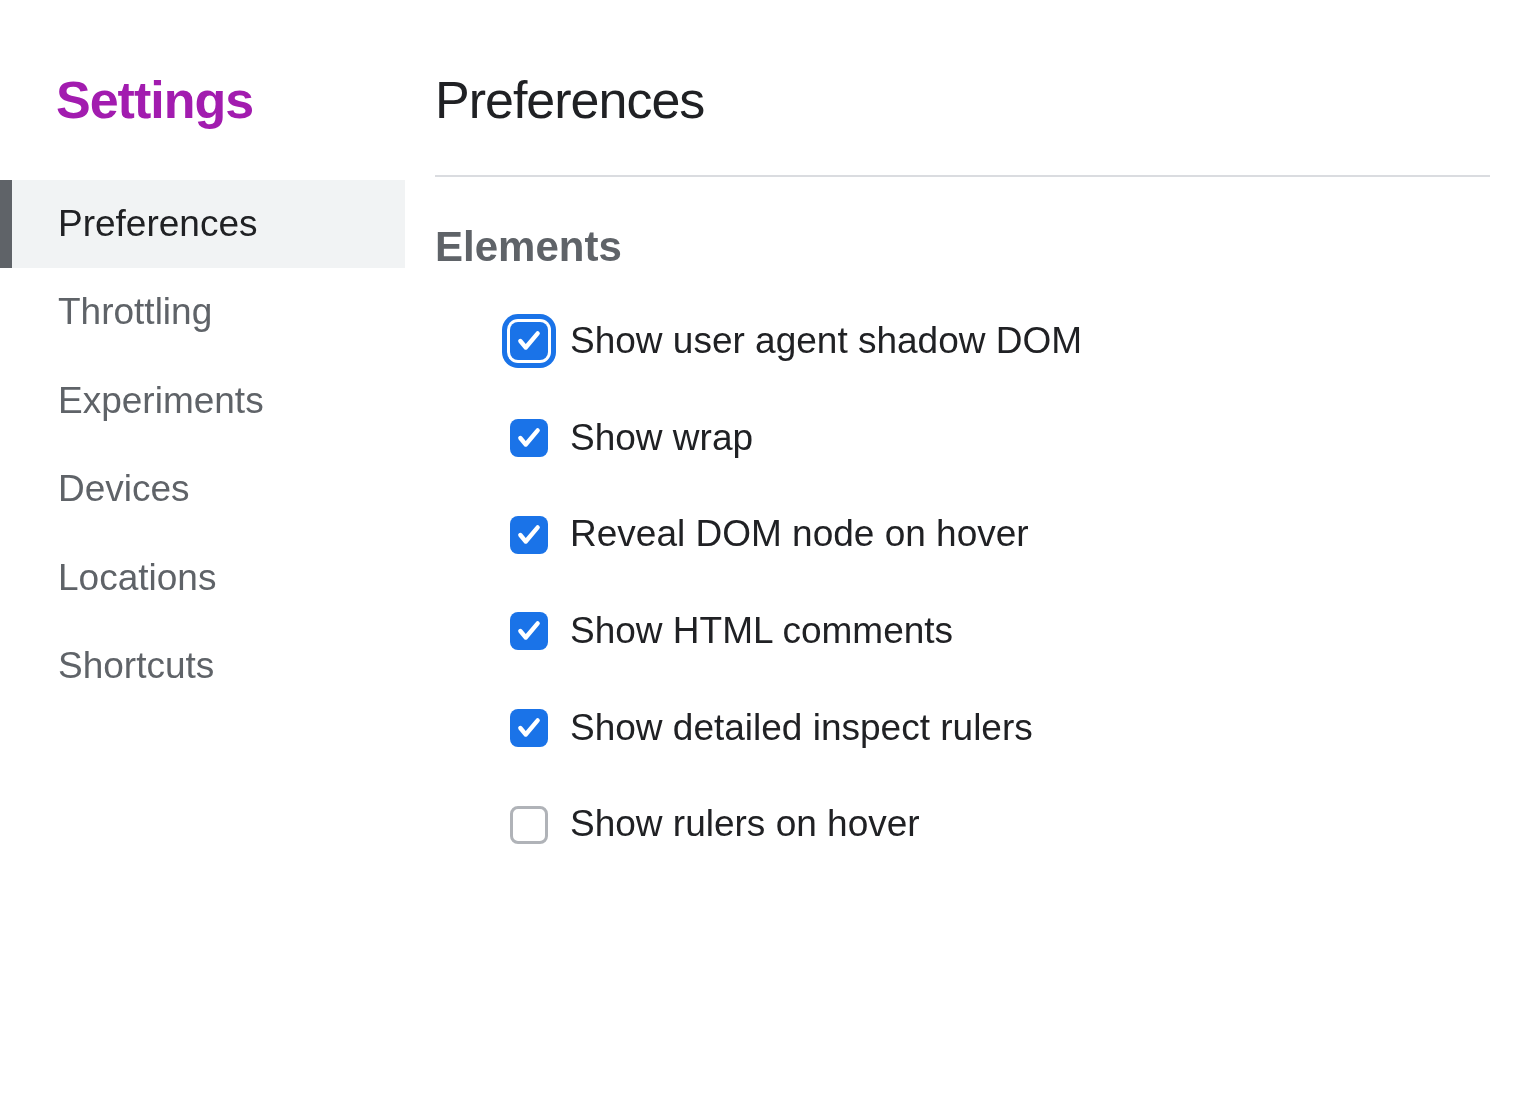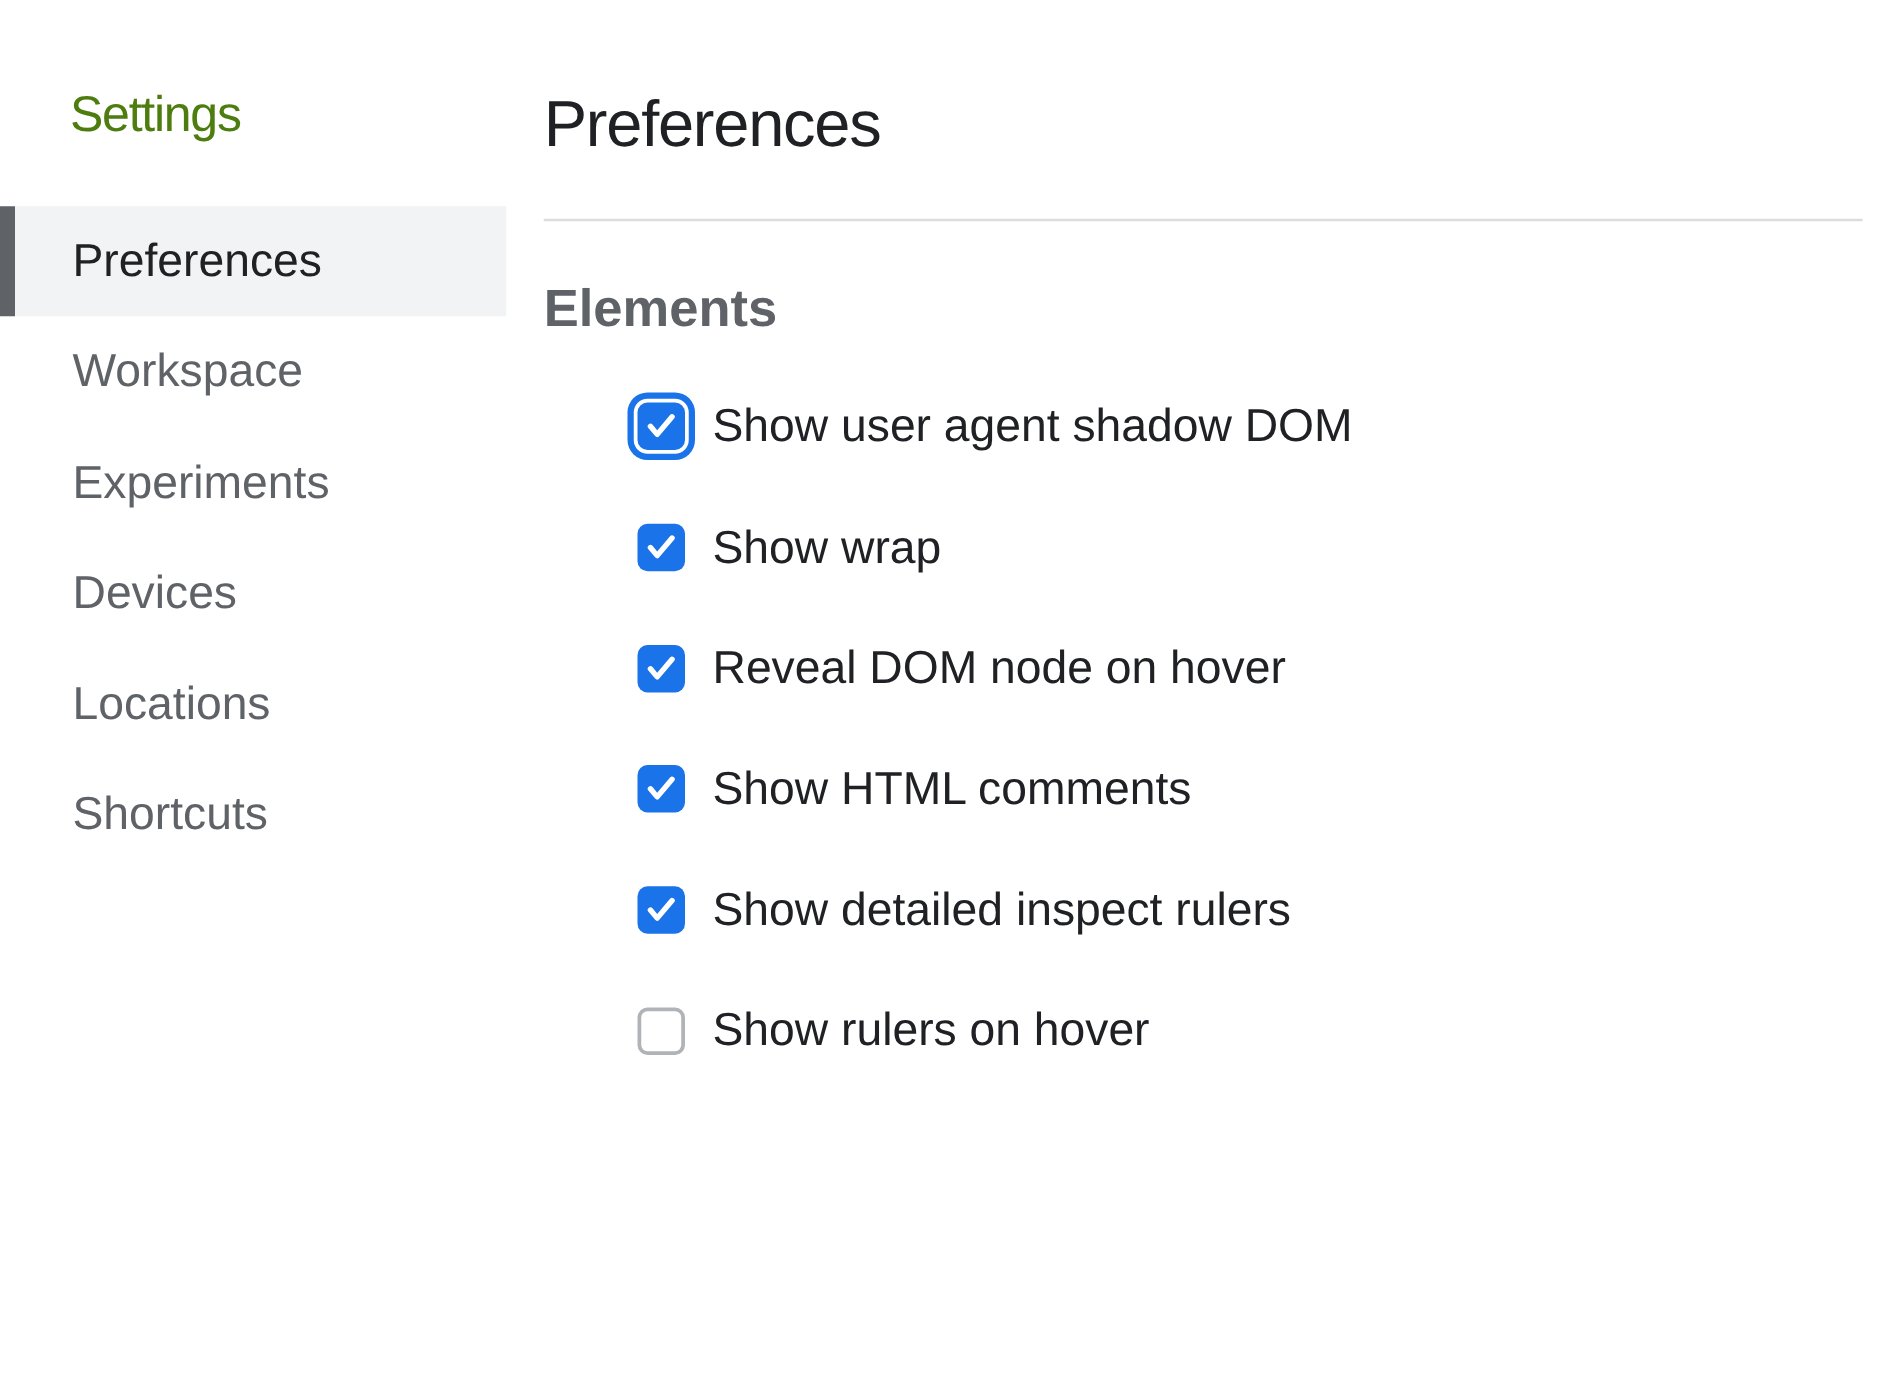--- a/index.html
+++ b/index.html
@@ -14,24 +14,24 @@
       width: 1520px;
       height: 1110px;
       display: flex;
     }
     .sidebar {
       width: 405px;
       padding-top: 70px;
       flex-shrink: 0;
     }
     .sidebar-title {
-      font-size: 40px;
-      font-weight: 400;
+      font-size: 52px;
+      font-weight: 700;
       letter-spacing: -1px;
-      color: #4d7c0f;
+      color: #a21caf;
       padding-left: 56px;
       margin-bottom: 50px;
     }
     .sidebar-item {
       position: relative;
       padding: 22px 0 22px 58px;
       font-size: 37px;
       color: #5f6368;
       cursor: pointer;
       line-height: 1.2;
@@ -115,21 +115,21 @@
   </style>
 </head>
 <body>
 
 <aside class="sidebar">
   <h1 class="sidebar-title">Settings</h1>
   <div class="sidebar-item active">
     <span>Preferences</span>
   </div>
   <div class="sidebar-item">
-    <span>Workspace</span>
+    <span>Throttling</span>
   </div>
   <div class="sidebar-item">
     <span>Experiments</span>
   </div>
   <div class="sidebar-item">
     <span>Devices</span>
   </div>
   <div class="sidebar-item">
     <span>Locations</span>
   </div>

